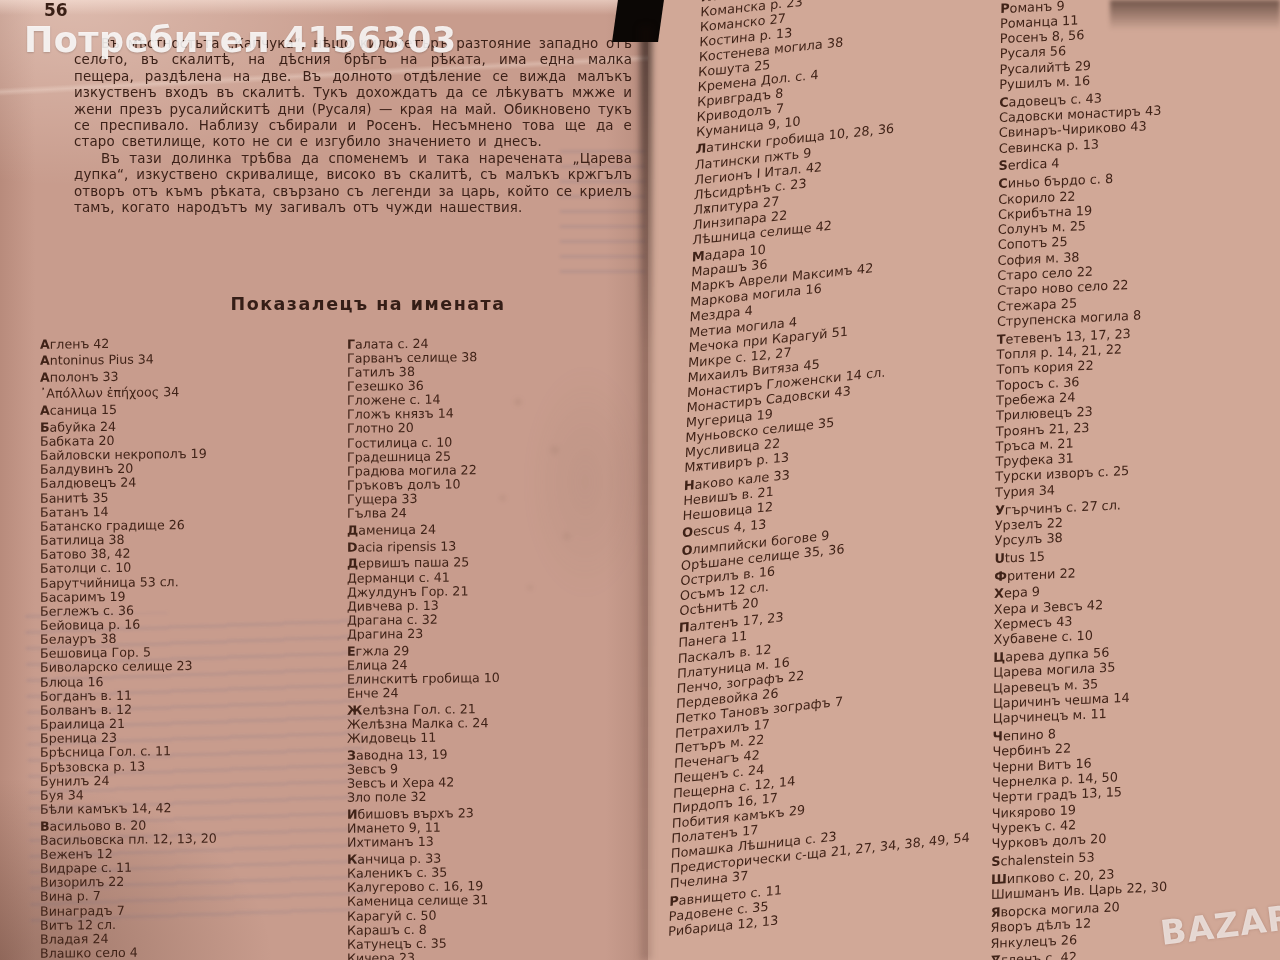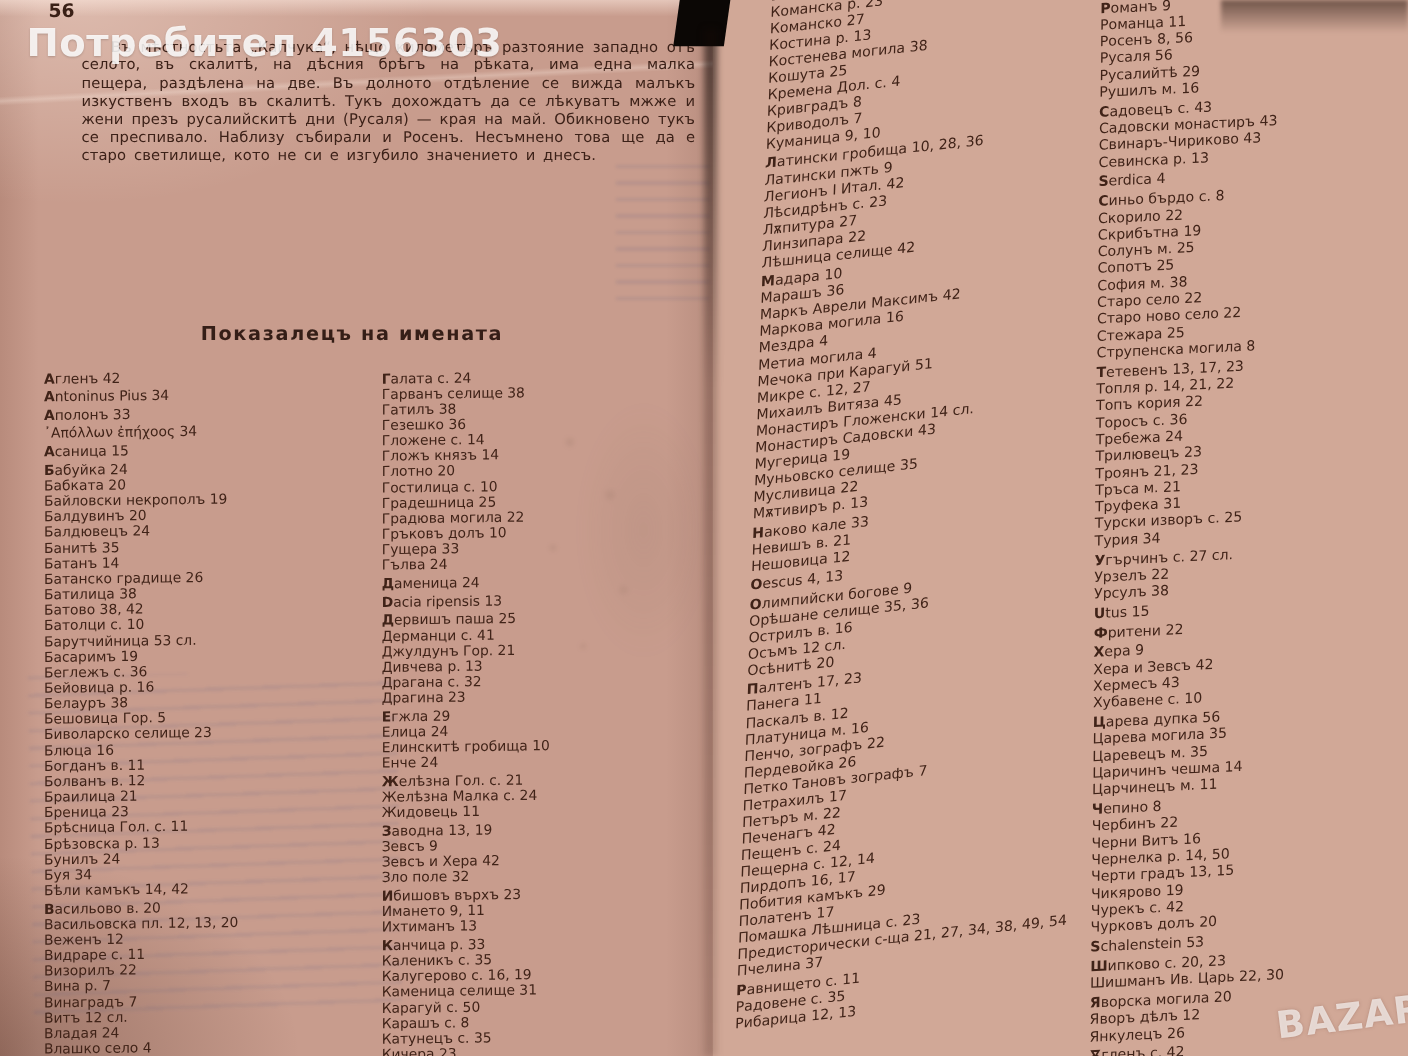--- a/index.html
+++ b/index.html
@@ -44,21 +44,21 @@
       background:repeating-linear-gradient(179deg, rgba(72,82,130,.13) 0 3px, transparent 3px 16px);}
   .ghost-lines-b{left:560px;top:150px;width:85px;height:130px;filter:blur(1.4px);
       background:repeating-linear-gradient(180deg, rgba(72,82,130,.12) 0 3px, transparent 3px 15px);}
 
   
   .page-number{position:absolute;left:44px;top:0px;font-size:17px;font-weight:bold;color:#3a2016;}
   .paragraphs{position:absolute;left:74px;top:36px;width:558px;font-size:13.4px;line-height:16.4px;
       color:#3c2118;text-align:justify;word-spacing:2.5px;letter-spacing:.15px;}
   .paragraphs p{margin:0;text-indent:27px;}
   .heading{position:absolute;left:0;top:294px;width:640px;text-align:center;
-      font-size:17.5px;font-weight:bold;letter-spacing:1.5px;color:#351e17;}
+      font-size:17.5px;font-weight:bold;letter-spacing:1.5px;color:#351e17;padding-left:48px;}
 
   ul.idx{list-style:none;margin:0;padding:0;position:absolute;white-space:nowrap;color:#402318;}
   ul.idx li{padding:0;margin:0;}
   ul.idx li.section{margin-top:2.5px;}
   ul.idx b{font-weight:bold;}
   #col1{left:40px;top:333px;width:300px;font-size:12.6px;line-height:14.15px;transform:skewY(-.7deg);}
   #col2{left:347px;top:333px;width:295px;font-size:12.6px;line-height:14.15px;transform:skewY(-.7deg);}
   #col3{left:20px;top:-14px;width:330px;font-size:12.8px;line-height:15.05px;
         transform:rotate(2deg) skewY(-8deg);transform-origin:0 100%;}
   #col4{left:342px;top:-2px;width:288px;font-size:12.8px;line-height:15.3px;
@@ -80,20 +80,21 @@
     <div class="edge-top"></div>
     <div class="crease"></div>
     <div class="ghost ghost-sketch"></div>
     <div class="ghost ghost-lines-a"></div>
     <div class="ghost ghost-lines-b"></div>
 
     <div class="page-number">56</div>
 
     <div class="paragraphs">
       <p>Въ мѣстностьта „Капчука“, нѣщо километъръ разтояние западно отъ селото, въ скалитѣ, на дѣсния брѣгъ на рѣката, има една малка пещера, раздѣлена на две. Въ долното отдѣление се вижда малъкъ изкуственъ входъ въ скалитѣ. Тукъ дохождатъ да се лѣкуватъ мжже и жени презъ русалийскитѣ дни (Русаля) — края на май. Обикновено тукъ се преспивало. Наблизу събирали и Росенъ. Несъмнено това ще да е старо светилище, кото не си е изгубило значението и днесъ.</p>
+      <p>Въ тази долинка трѣбва да споменемъ и така наречената „Царева дупка“, изкуствено скривалище, високо въ скалитѣ, съ малъкъ кржгълъ отворъ отъ къмъ рѣката, свързано съ легенди за царь, който се криелъ тамъ, когато народътъ му загивалъ отъ чужди нашествия.</p>
     </div>
 
     <div class="heading">Показалецъ на имената</div>
 
     <ul class="idx" id="col1">
         <li class="section"><b>А</b>гленъ 42</li>
         <li class="section"><b>A</b>ntoninus Pius 34</li>
         <li class="section"><b>А</b>полонъ 33</li>
         <li class="section"><b>᾽</b>Απόλλων ἐπήχοος 34</li>
         <li class="section"><b>А</b>саница 15</li>

